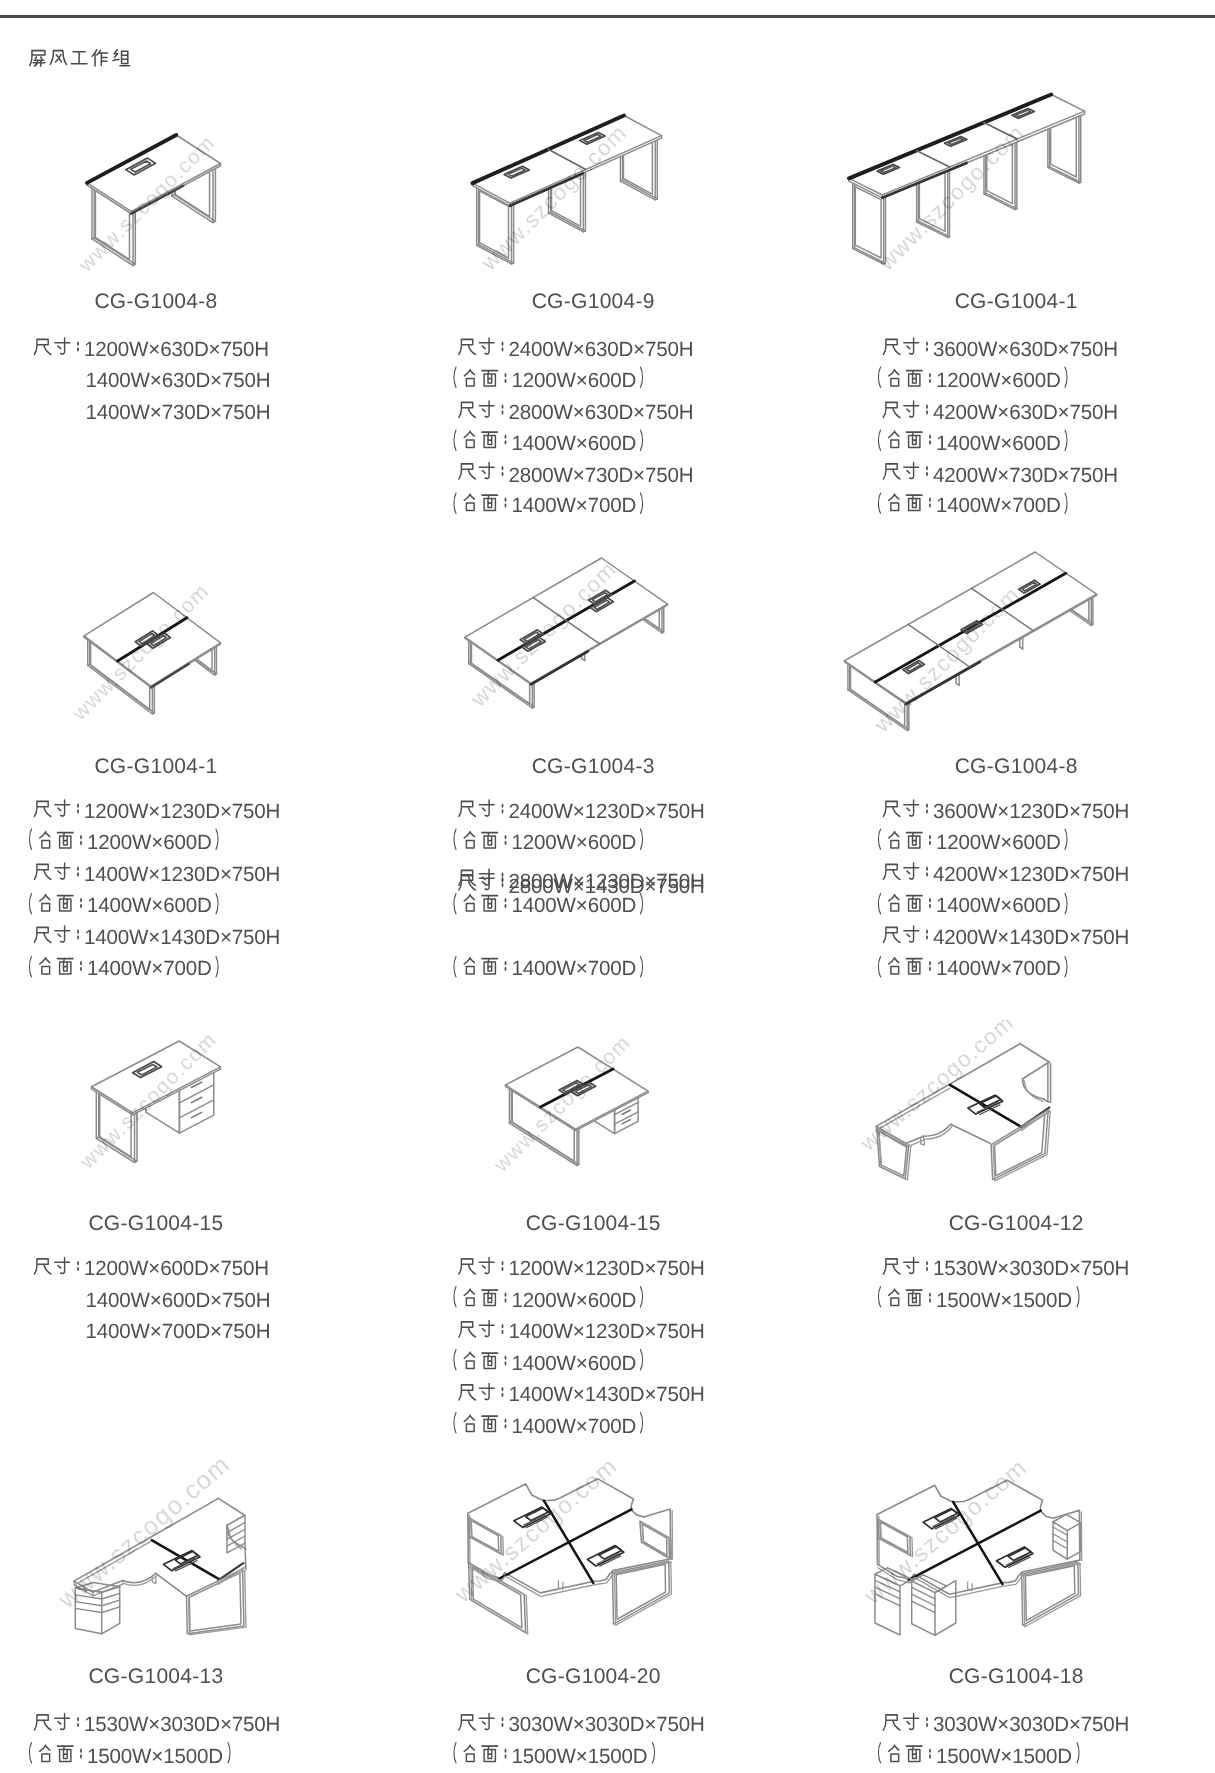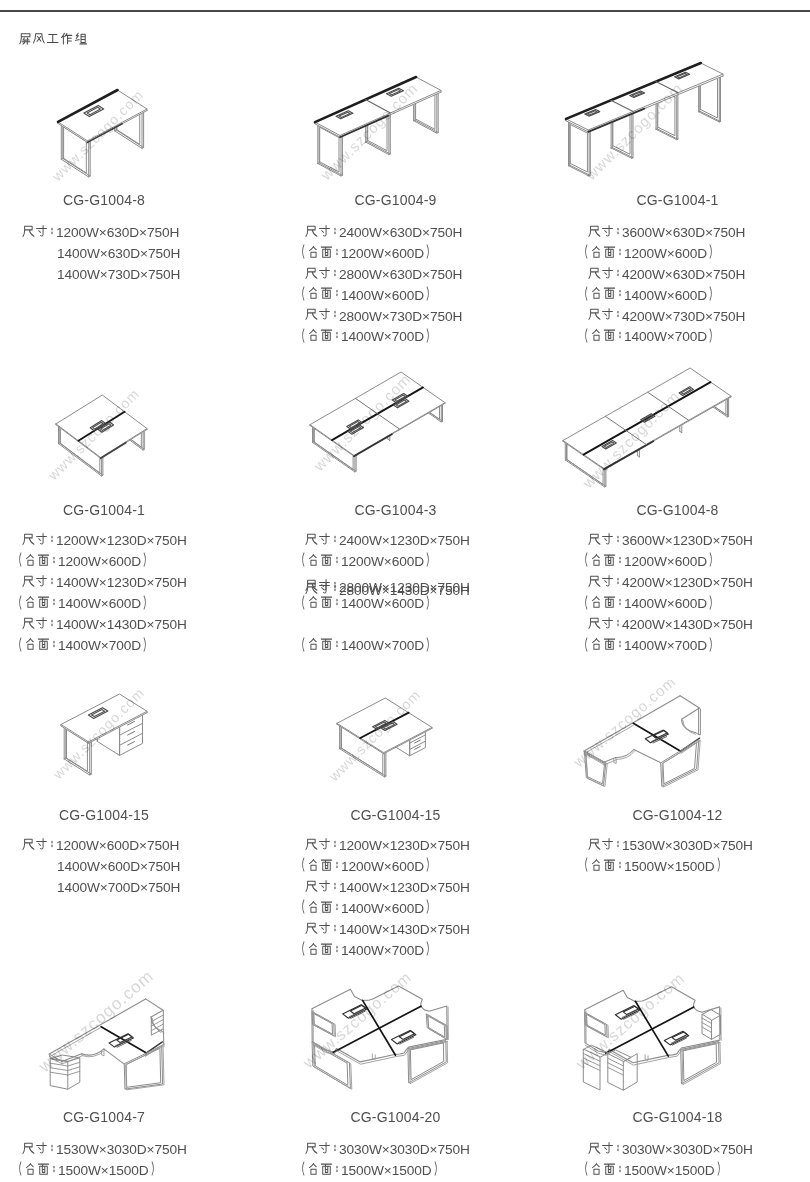--- a/index.html
+++ b/index.html
@@ -499,21 +499,21 @@
   </svg>
 <div class="code" style="left:34px;top:192.3px">CG-G1004-8</div>
 <div class="code" style="left:325.5px;top:192.3px">CG-G1004-9</div>
 <div class="code" style="left:607.5px;top:192.3px">CG-G1004-1</div>
 <div class="code" style="left:34px;top:501.8px">CG-G1004-1</div>
 <div class="code" style="left:325.5px;top:501.8px">CG-G1004-3</div>
 <div class="code" style="left:607.5px;top:501.8px">CG-G1004-8</div>
 <div class="code" style="left:34px;top:806.8px">CG-G1004-15</div>
 <div class="code" style="left:325.5px;top:806.8px">CG-G1004-15</div>
 <div class="code" style="left:607.5px;top:806.8px">CG-G1004-12</div>
-<div class="code" style="left:34px;top:1108.8px">CG-G1004-7</div>
+<div class="code" style="left:34px;top:1108.8px">CG-G1004-13</div>
 <div class="code" style="left:325.5px;top:1108.8px">CG-G1004-20</div>
 <div class="code" style="left:607.5px;top:1108.8px">CG-G1004-18</div>
 <div class="ln" style="left:22px;top:223.4px"><svg class="cj" viewBox="0 0 100 100" preserveAspectRatio="none">
       <use href="#g-chi"></use>
     </svg><svg class="cj" viewBox="0 0 100 100" preserveAspectRatio="none">
       <use href="#g-cun"></use>
     </svg><svg class="cjc" viewBox="0 0 100 100" preserveAspectRatio="none">
       <use href="#g-colon"></use>
     </svg><span class="nm">1200W×630D×750H</span></div>
 <div class="ln" style="left:57px;top:244.3px"><span class="nm">1400W×630D×750H</span></div>

